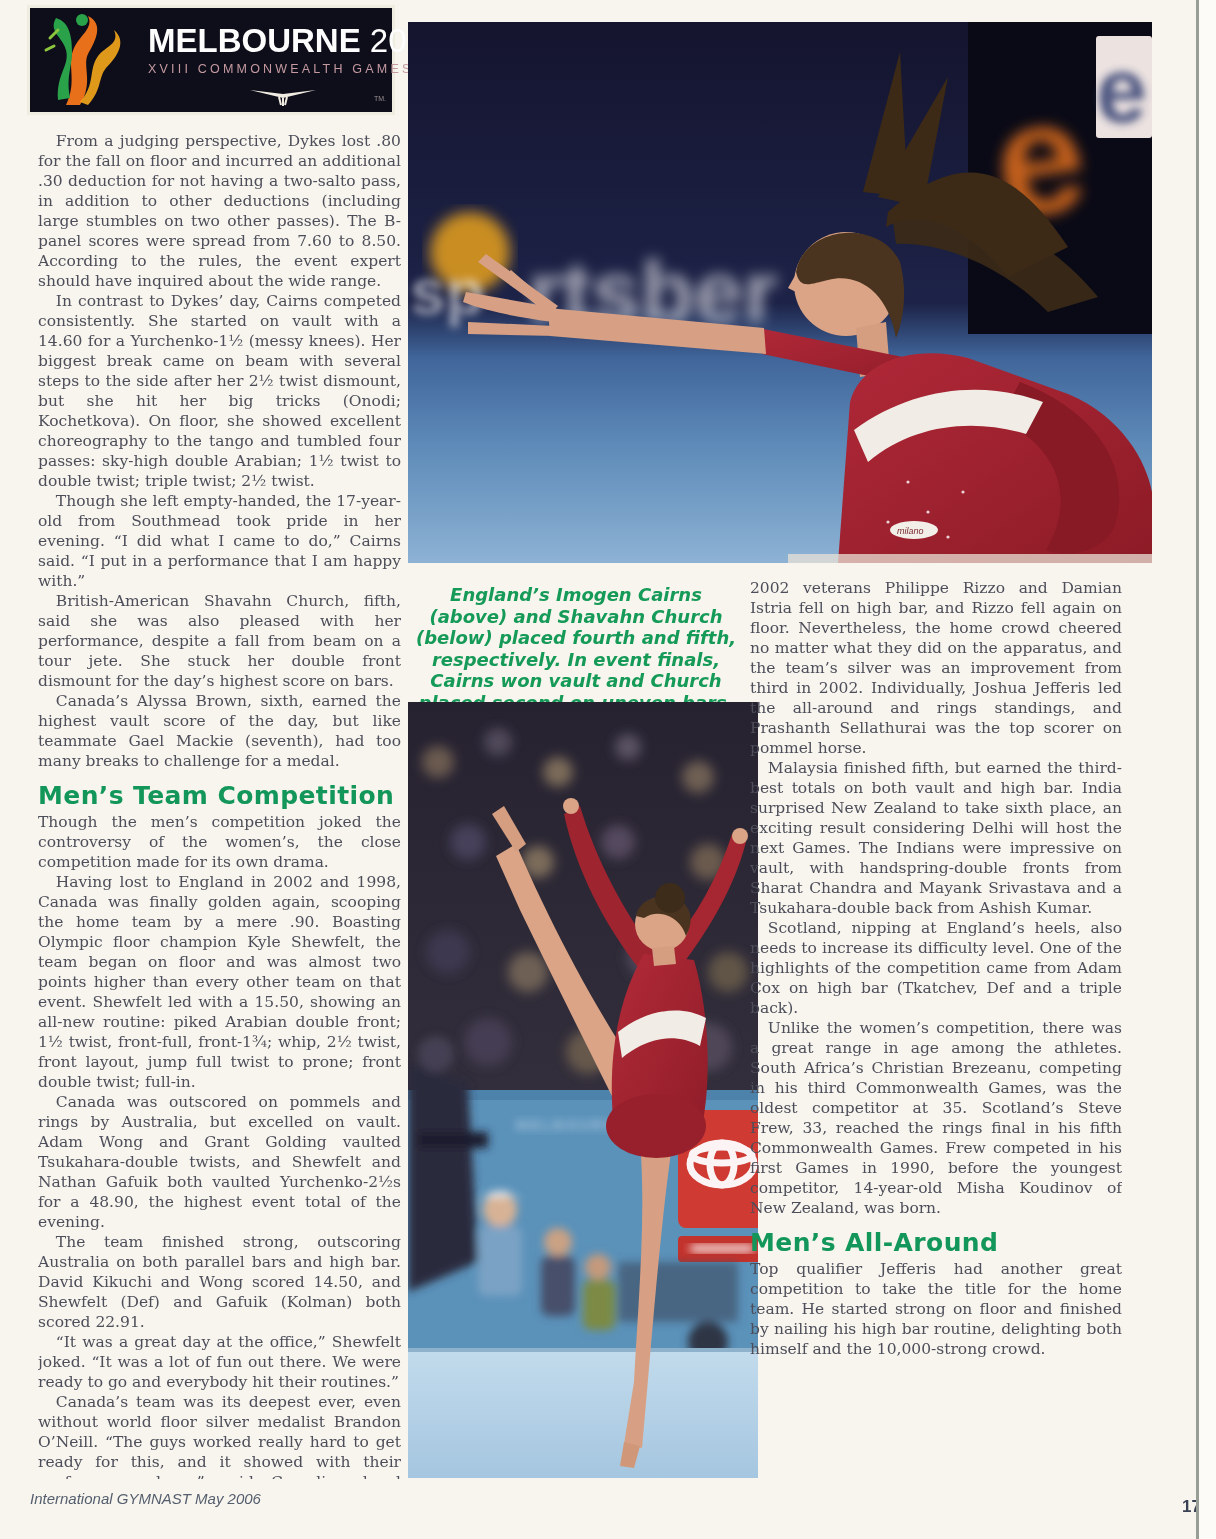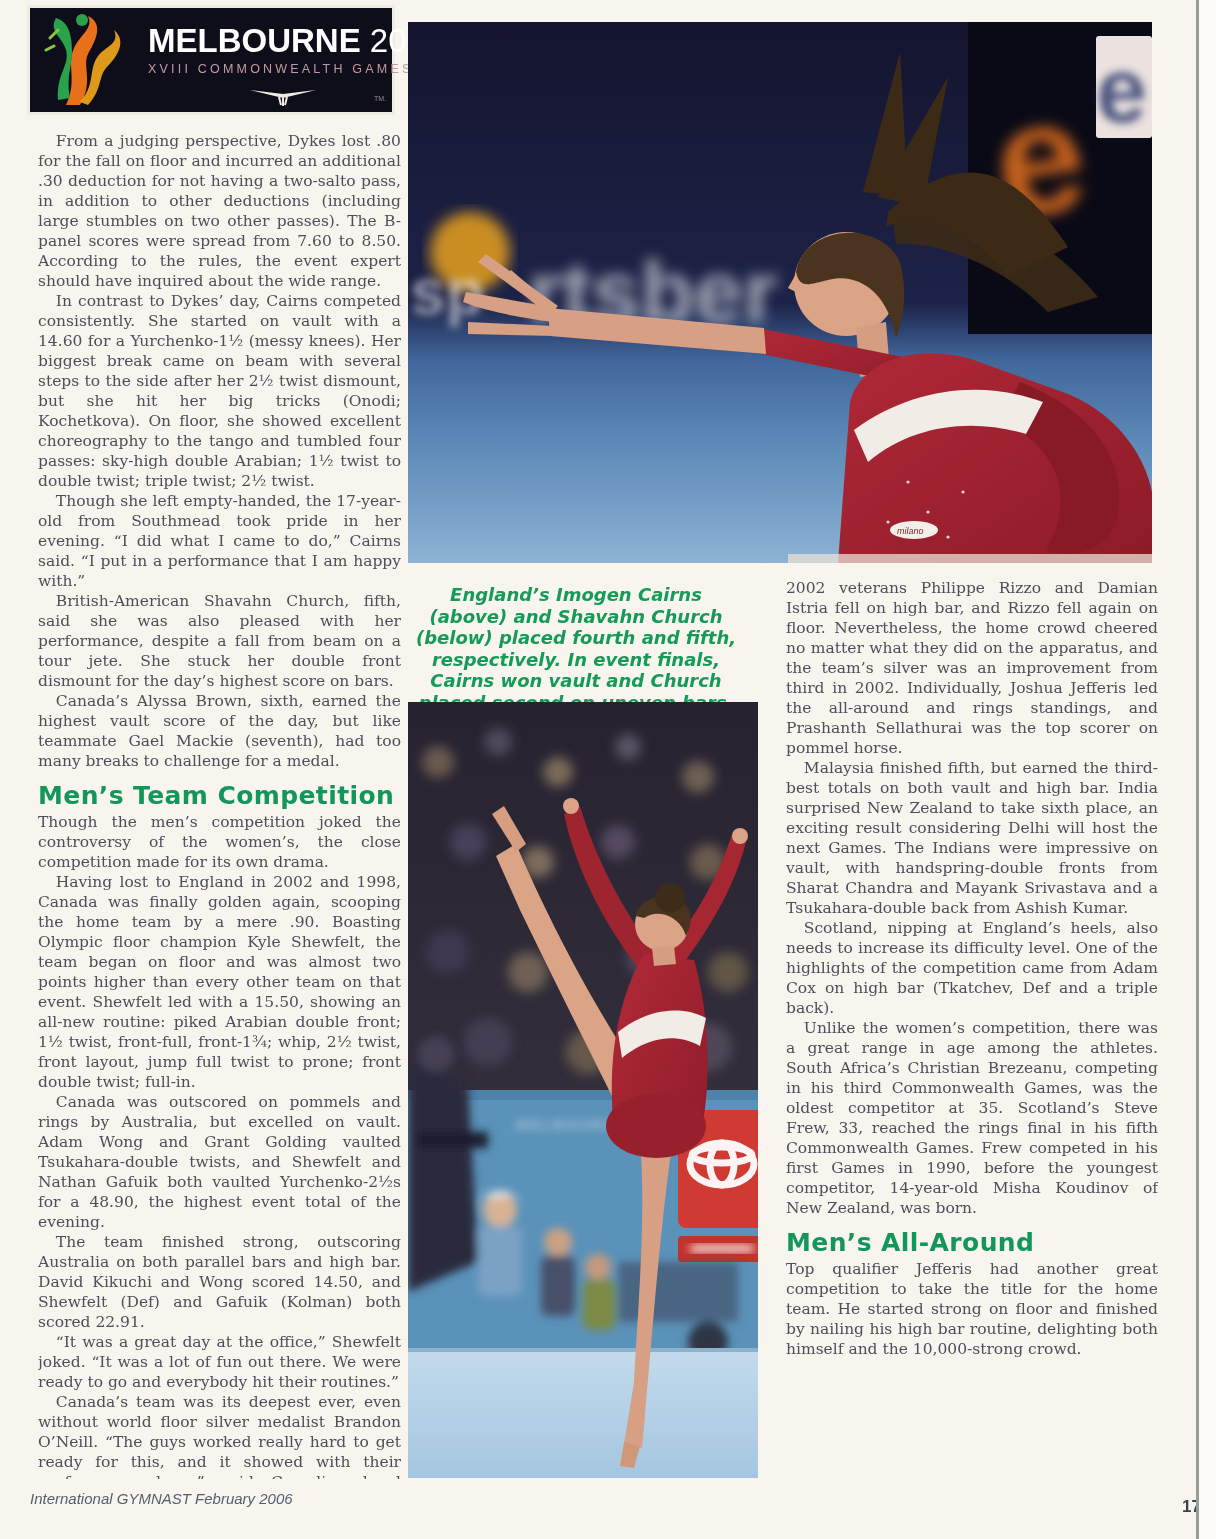--- a/index.html
+++ b/index.html
@@ -28,21 +28,21 @@
   .logo-emblem{position:absolute;left:218px;top:78px;}
 
   
   .col{position:absolute;color:#4e4e5a;font-size:15.5px;line-height:20px;
        text-align:justify;overflow:hidden;}
   .col p{margin:0;text-indent:1.15em;}
   .col p.flush{text-indent:0;}
   .col h2{font-family:"DejaVu Sans",sans-serif;font-weight:bold;color:#13965a;
           font-size:25px;letter-spacing:0.4px;margin:14px 0 5px 0;line-height:22px;}
   #left-col{left:30px;top:131px;width:363px;height:1348px;margin-left:8px;}
-  #right-col{left:786px;top:578px;width:372px;height:890px;}
+  #right-col{left:750px;top:578px;width:372px;height:890px;}
 
   
   .caption{position:absolute;left:410px;top:584px;width:332px;
            font-family:"DejaVu Sans",sans-serif;font-style:italic;font-weight:bold;
            color:#169a58;font-size:18px;line-height:21.5px;text-align:center;}
 
   
   .photo{position:absolute;overflow:hidden;background:#0ea5e9;}
   #photo-top{left:408px;top:22px;width:744px;height:541px;}
   #photo-bottom{left:408px;top:702px;width:350px;height:776px;}
@@ -282,17 +282,17 @@
 <div class="col" id="right-col">
   <p class="flush">2002 veterans Philippe Rizzo and Damian Istria fell on high bar, and Rizzo fell again on floor. Nevertheless, the home crowd cheered no matter what they did on the apparatus, and the team’s silver was an improvement from third in 2002. Individually, Joshua Jefferis led the all-around and rings standings, and Prashanth Sellathurai was the top scorer on pommel horse.</p>
   <p>Malaysia finished fifth, but earned the third-best totals on both vault and high bar. India surprised New Zealand to take sixth place, an exciting result considering Delhi will host the next Games. The Indians were impressive on vault, with handspring-double fronts from Sharat Chandra and Mayank Srivastava and a Tsukahara-double back from Ashish Kumar.</p>
   <p>Scotland, nipping at England’s heels, also needs to increase its difficulty level. One of the highlights of the competition came from Adam Cox on high bar (Tkatchev, Def and a triple back).</p>
   <p>Unlike the women’s competition, there was a great range in age among the athletes. South Africa’s Christian Brezeanu, competing in his third Commonwealth Games, was the oldest competitor at 35. Scotland’s Steve Frew, 33, reached the rings final in his fifth Commonwealth Games. Frew competed in his first Games in 1990, before the youngest competitor, 14-year-old Misha Koudinov of New Zealand, was born.</p>
   <h2>Men’s All-Around</h2>
   <p class="flush">Top qualifier Jefferis had another great competition to take the title for the home team. He started strong on floor and finished by nailing his high bar routine, delighting both himself and the 10,000-strong crowd.</p>
 
 </div>
 
-<div class="footer-left">International GYMNAST February 2006</div>
+<div class="footer-left">International GYMNAST May 2006</div>
 <div class="page-number">17</div>
 
 <div class="scan-edge-right"></div>
 <div class="scan-edge-white"></div>
 
 </body></html>

